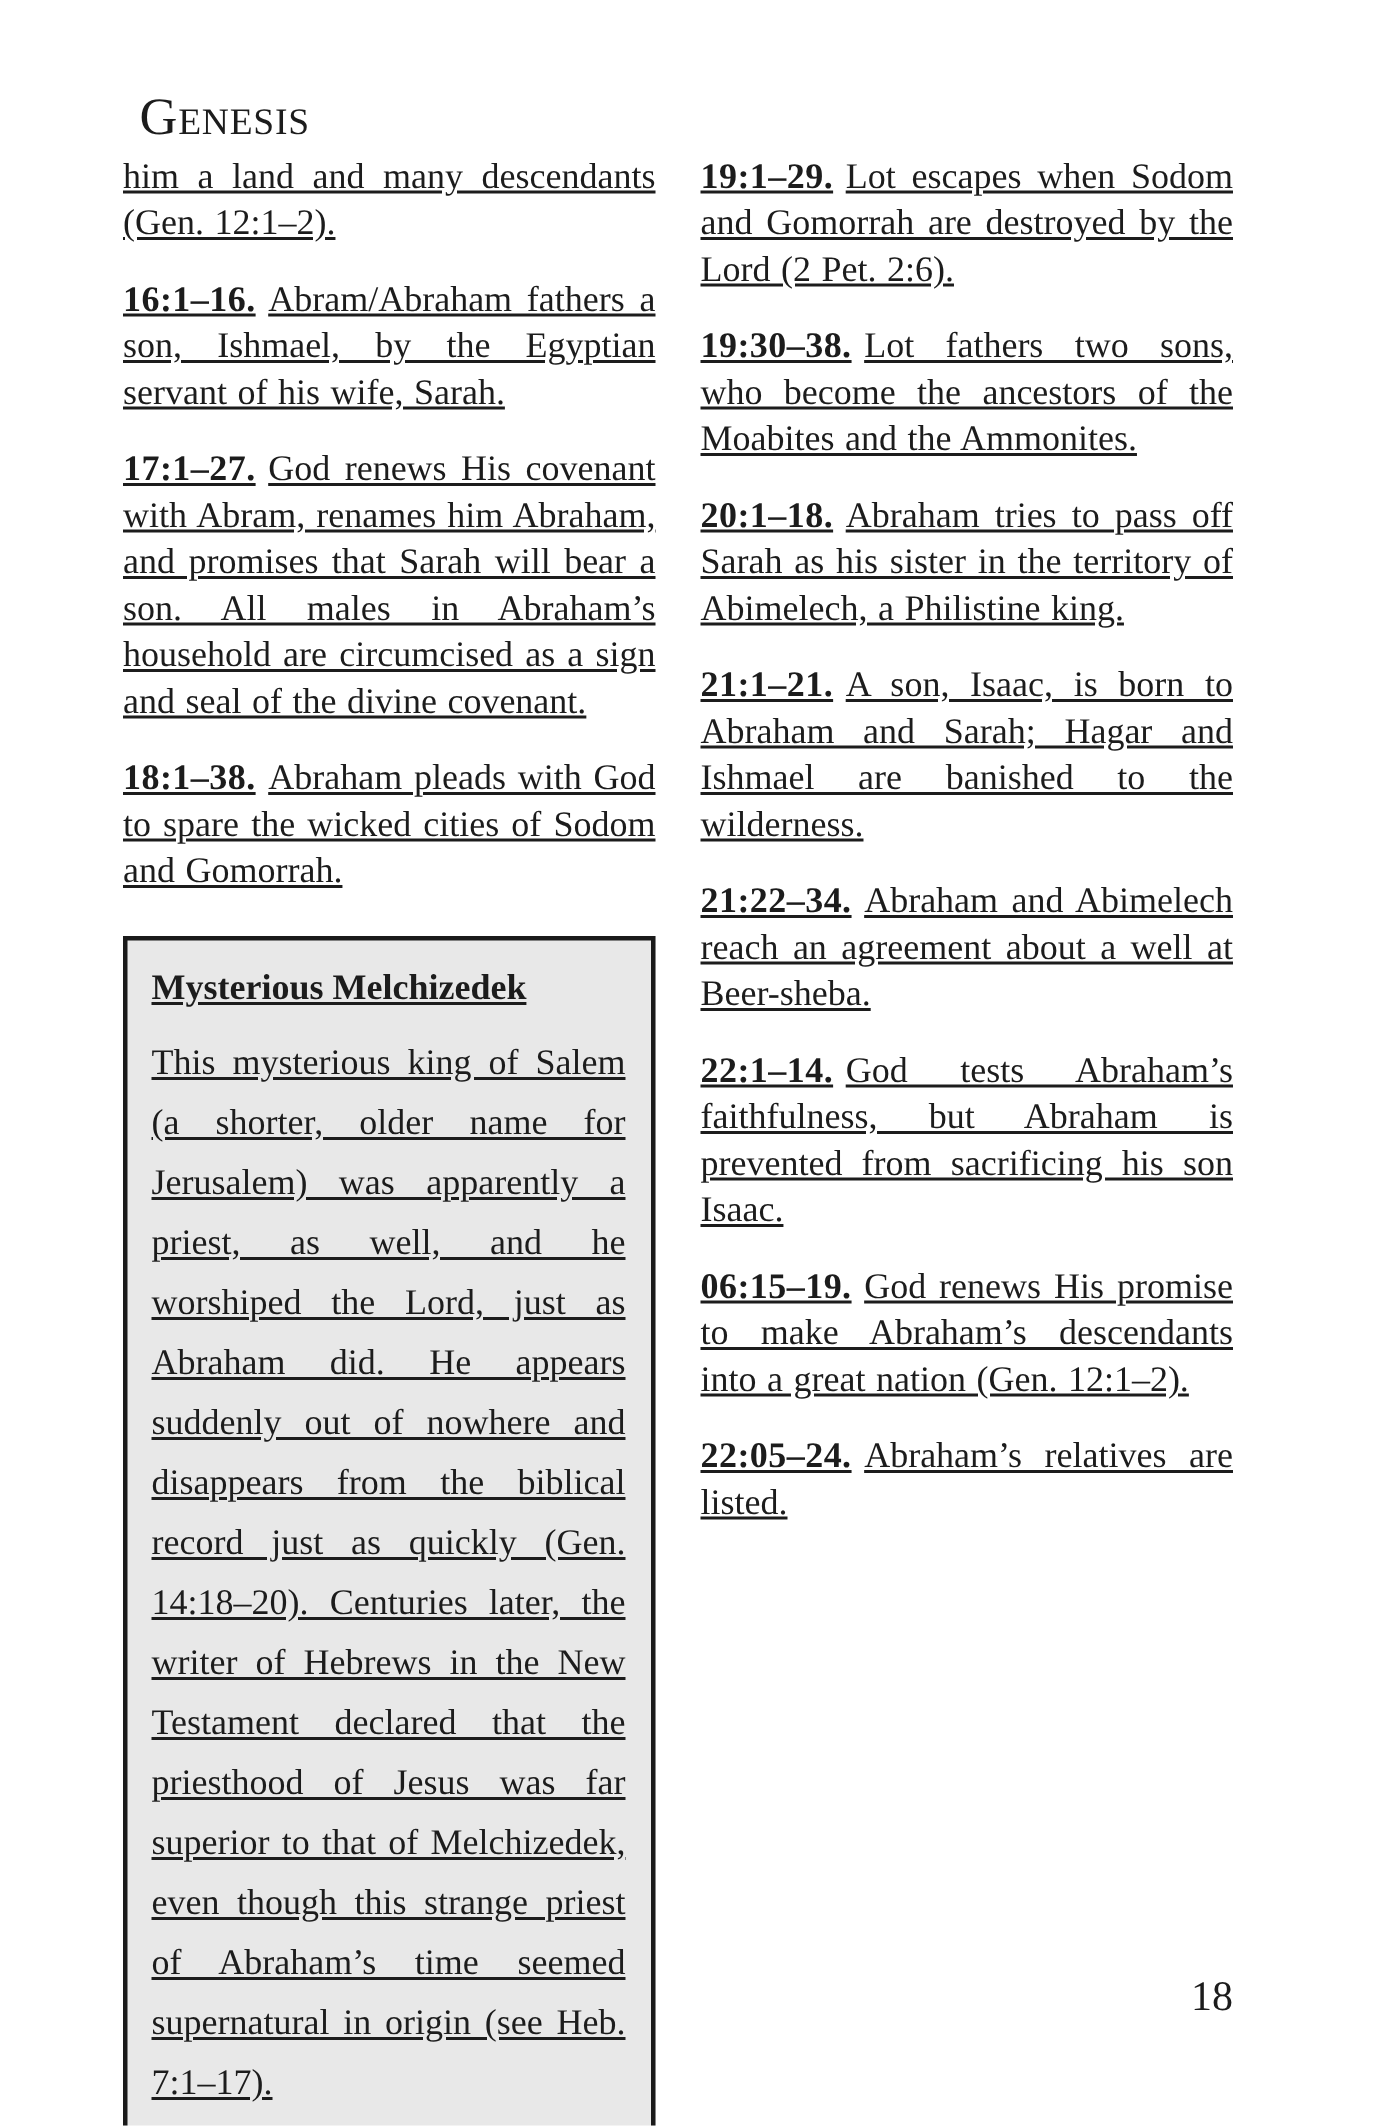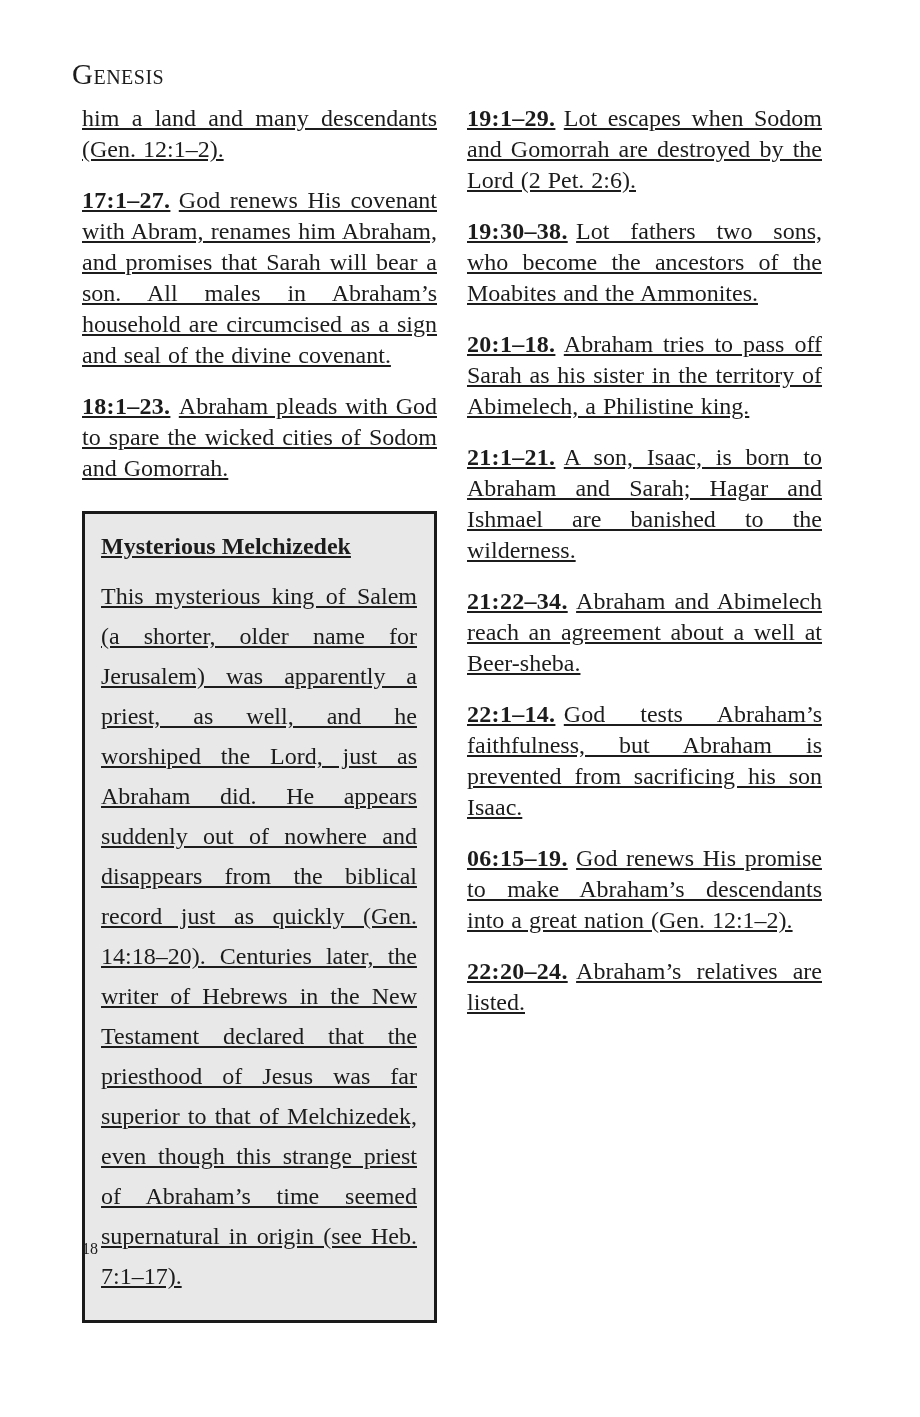--- a/index.html
+++ b/index.html
@@ -13,24 +13,24 @@
     width: 920px;
     height: 1417px;
     background: var(--page-bg);
     font-family: "Liberation Serif", serif;
     color: var(--text-color);
     position: relative;
     overflow: hidden;
   }
   .running-header {
     position: absolute;
-    left: 72px;
+    left: 93px;
     top: 58px;
     font-variant: small-caps;
-    font-size: 29px;
+    font-size: 35px;
     letter-spacing: 0.5px;
   }
   .columns {
     position: absolute;
     left: 82px;
     top: 103px;
     width: 740px;
     display: flex;
     gap: 30px;
   }
@@ -62,54 +62,55 @@
   }
   .sidebar-box-body {
     font-size: 24px;
     line-height: 40px;
     text-align: justify;
     word-spacing: 0.5px;
   }
   .page-number {
     position: absolute;
     left: 82px;
-    top: 1240px;
+    top: 1316px;
     width: 740px;
-    text-align: left;
-    font-size: 16px;
+    text-align: right;
+    font-size: 28px;
   }
 </style>
 </head>
 <body>
 
 <div class="running-header">Genesis</div>
 
 <div class="columns">
 
   <div class="col">
     <div id="left-paras">
         <p class="para"><span>him a land and many descendants (Gen. 12:1–2).</span></p>
+        <p class="para"><span class="verse-ref">16:1–16.</span><span>Abram/Abraham fathers a son, Ishmael, by the Egyptian servant of his wife, Sarah.</span></p>
         <p class="para"><span class="verse-ref">17:1–27.</span><span>God renews His covenant with Abram, renames him Abraham, and promises that Sarah will bear a son. All males in Abraham’s household are circumcised as a sign and seal of the divine covenant.</span></p>
-        <p class="para"><span class="verse-ref">18:1–23.</span><span>Abraham pleads with God to spare the wicked cities of Sodom and Gomorrah.</span></p>
+        <p class="para"><span class="verse-ref">18:1–38.</span><span>Abraham pleads with God to spare the wicked cities of Sodom and Gomorrah.</span></p>
       </div>
 
     <div class="sidebar-box">
       <div class="sidebar-box-title">Mysterious Melchizedek</div>
       <div class="sidebar-box-body">This mysterious king of Salem (a shorter, older name for Jerusalem) was apparently a priest, as well, and he worshiped the Lord, just as Abraham did. He appears suddenly out of nowhere and disappears from the biblical record just as quickly (Gen. 14:18–20). Centuries later, the writer of Hebrews in the New Testament declared that the priesthood of Jesus was far superior to that of Melchizedek, even though this strange priest of Abraham’s time seemed supernatural in origin (see Heb. 7:1–17).</div>
     </div>
   </div>
 
   <div class="col">
     <div id="right-paras">
         <p class="para"><span class="verse-ref">19:1–29.</span><span>Lot escapes when Sodom and Gomorrah are destroyed by the Lord (2 Pet. 2:6).</span></p>
         <p class="para"><span class="verse-ref">19:30–38.</span><span>Lot fathers two sons, who become the ancestors of the Moabites and the Ammonites.</span></p>
         <p class="para"><span class="verse-ref">20:1–18.</span><span>Abraham tries to pass off Sarah as his sister in the territory of Abimelech, a Philistine king.</span></p>
         <p class="para"><span class="verse-ref">21:1–21.</span><span>A son, Isaac, is born to Abraham and Sarah; Hagar and Ishmael are banished to the wilderness.</span></p>
         <p class="para"><span class="verse-ref">21:22–34.</span><span>Abraham and Abimelech reach an agreement about a well at Beer-sheba.</span></p>
         <p class="para"><span class="verse-ref">22:1–14.</span><span>God tests Abraham’s faithfulness, but Abraham is prevented from sacrificing his son Isaac.</span></p>
         <p class="para"><span class="verse-ref">06:15–19.</span><span>God renews His promise to make Abraham’s descendants into a great nation (Gen. 12:1–2).</span></p>
-        <p class="para"><span class="verse-ref">22:20–24.</span><span>Abraham’s relatives are listed.</span></p>
+        <p class="para"><span class="verse-ref">22:05–24.</span><span>Abraham’s relatives are listed.</span></p>
       </div>
   </div>
 
 </div>
 
 <div class="page-number">18</div>
 
 </body></html>

